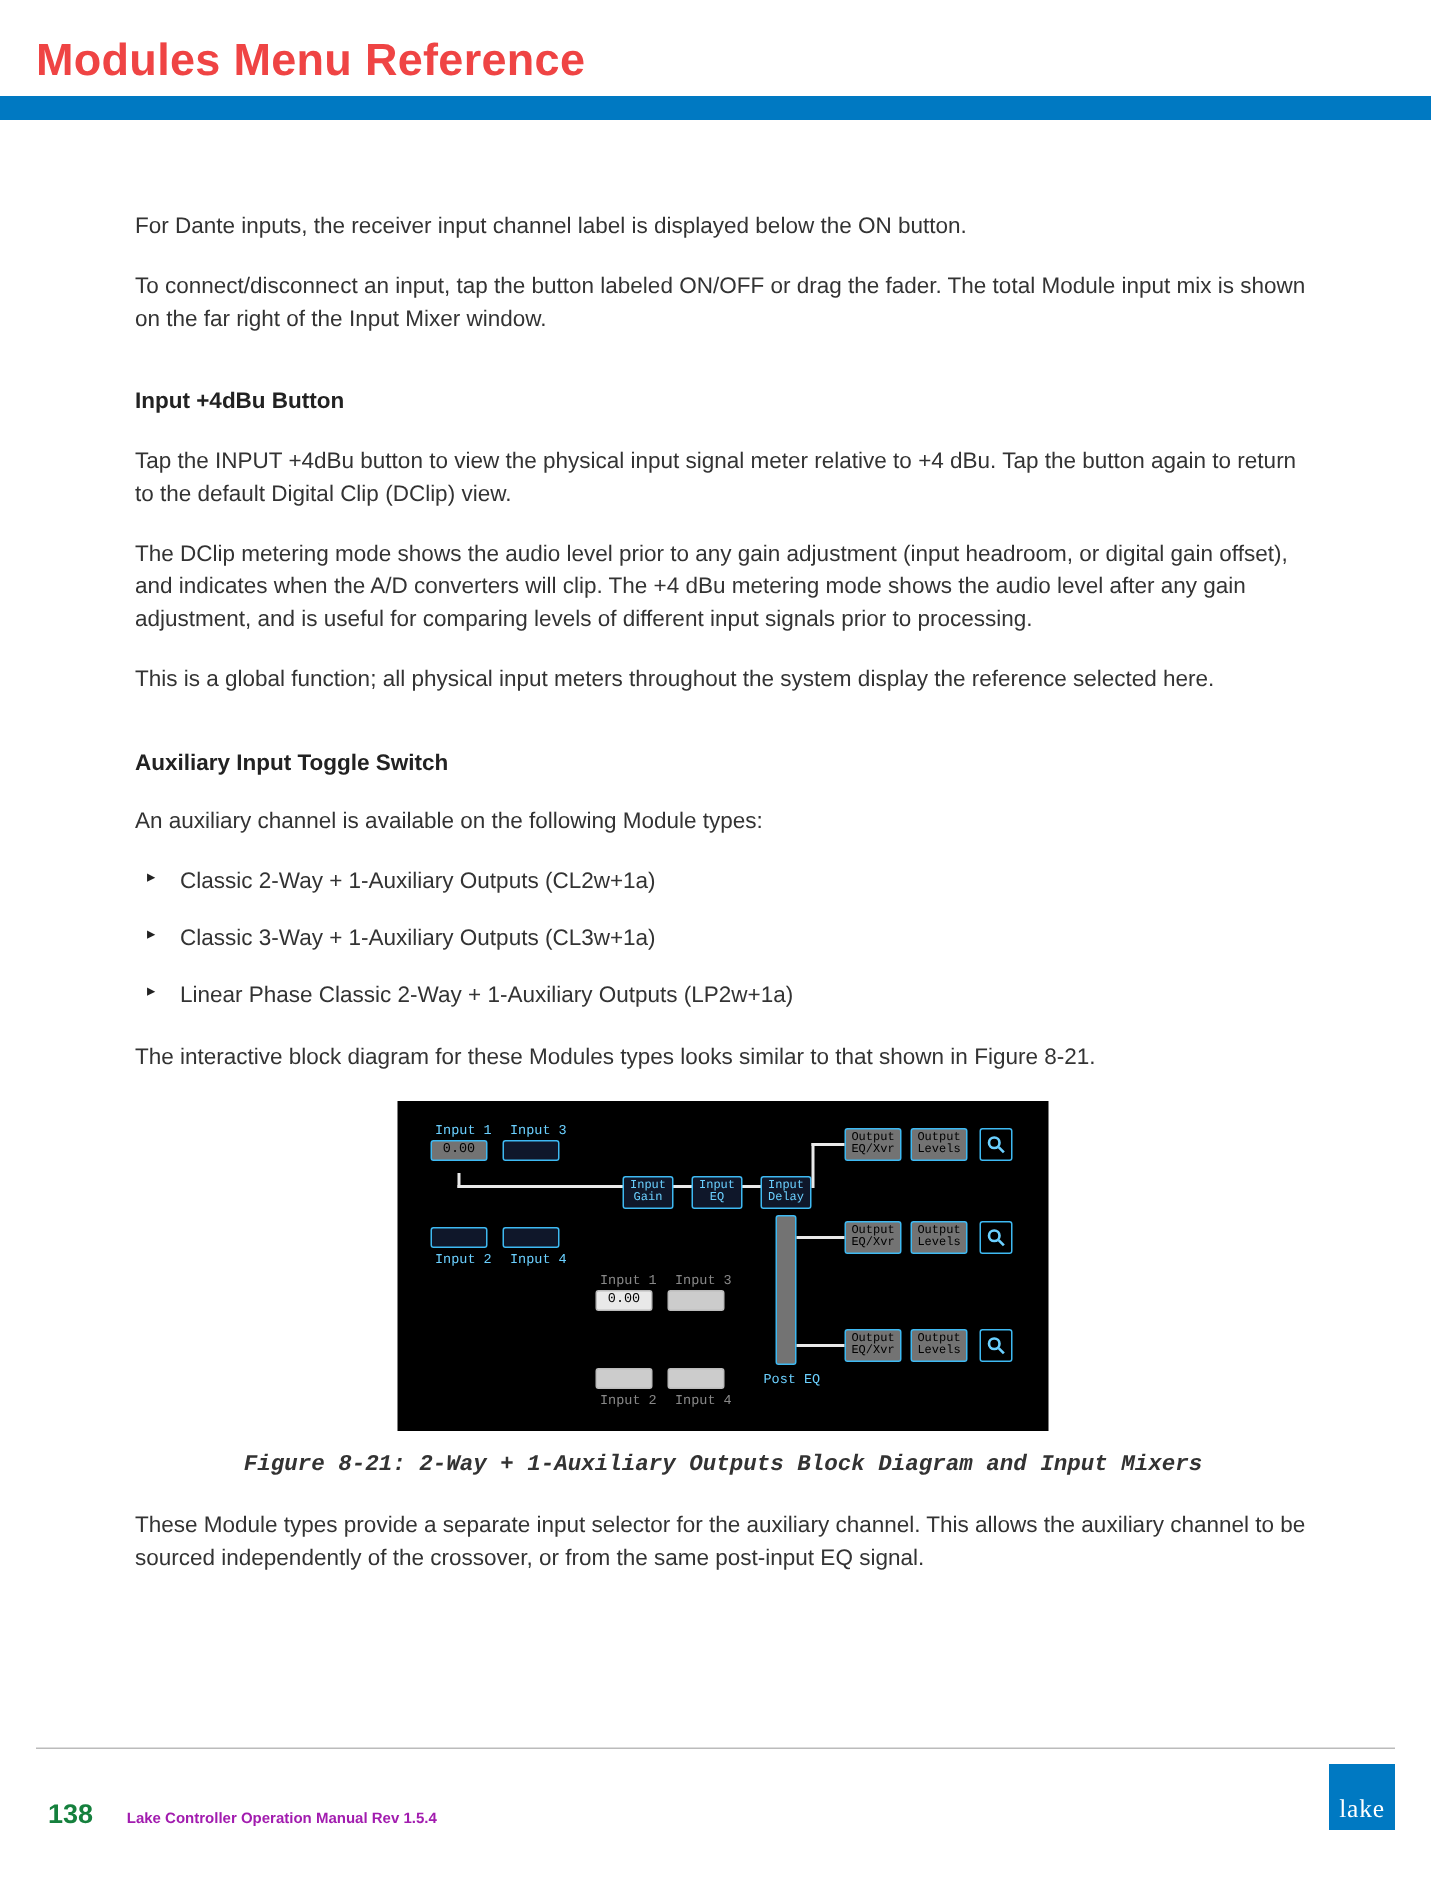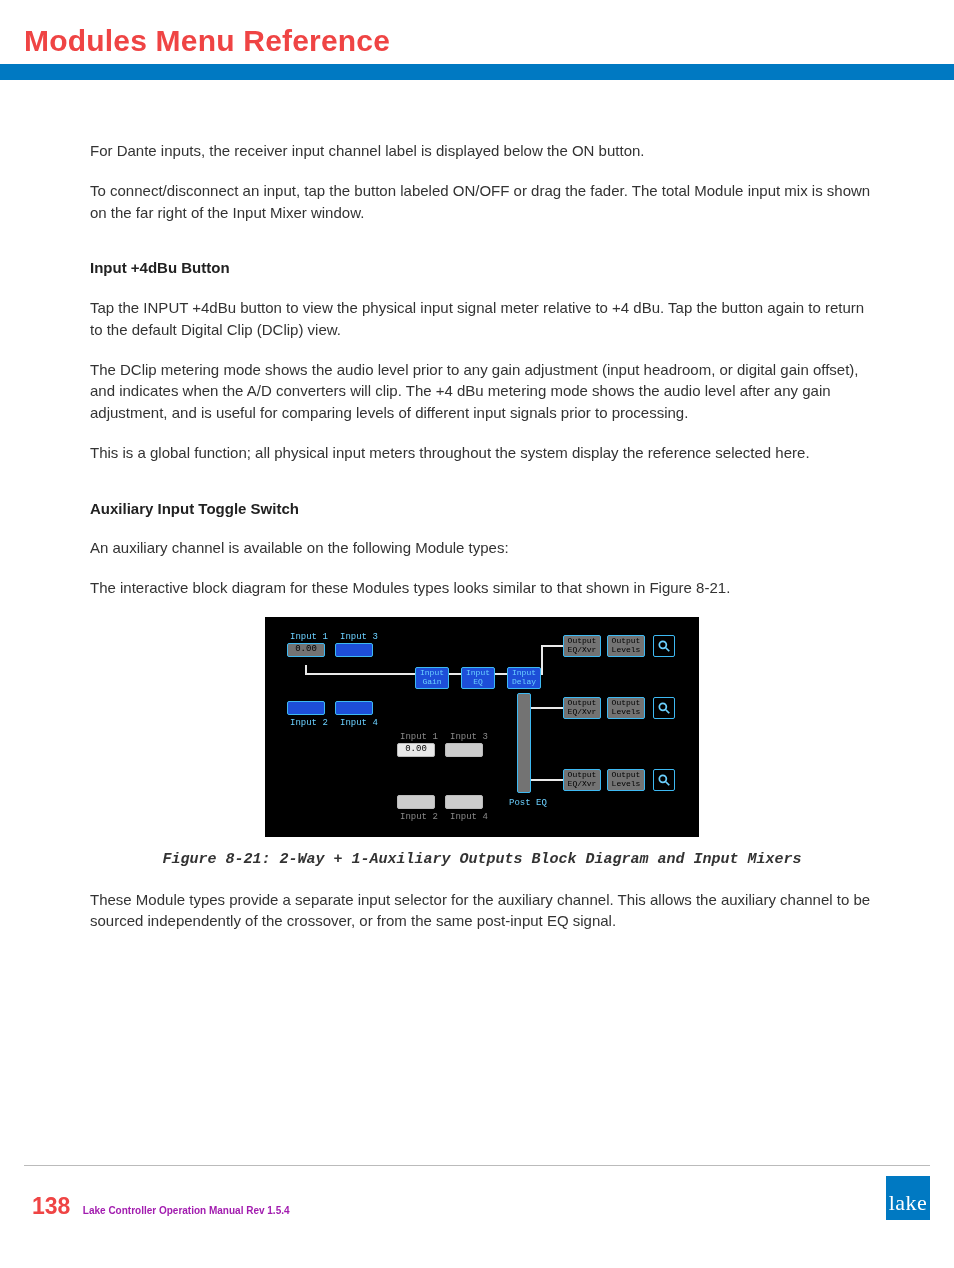--- a/index.html
+++ b/index.html
@@ -76,21 +76,21 @@
     height: 220px;
     background: #000;
     margin: 0 auto;
     position: relative;
     font-size: 9px;
     color: #6bd0ff;
   }
   .dbox {
     position: absolute;
     border: 1px solid #3eb9f2;
-    background: #1d4ed8;
+    background: #0f172a;
     color: #6bd0ff;
     text-align: center;
     border-radius: 2px;
     display: flex;
     align-items: center;
     justify-content: center;
     line-height: 1.05;
     padding: 0 1px;
   }
   .dbox.active { background: #737373; color: #000; }
@@ -127,42 +127,42 @@
   .footer-row {
     display: flex;
     align-items: flex-end;
     justify-content: space-between;
     padding-left: 8px;
   }
   .pagenum {
     font-family: "Arial Narrow", Arial, sans-serif;
     font-stretch: condensed;
     font-weight: 700;
-    font-size: 23px;
-    color: #ef4444;
-    margin-right: 8px;
+    font-size: 18px;
+    color: #15803d;
+    margin-right: 18px;
   }
   .manual-name {
     font-family: "Arial Narrow", Arial, sans-serif;
     font-stretch: condensed;
     font-weight: 700;
     font-size: 10px;
     color: #a21caf;
   }
   .logo {
     width: 44px; height: 44px;
     background: #0079c2;
     position: relative;
     display:flex; align-items:flex-end; justify-content:center;
     padding-bottom:4px;
   }
   .logo-text {
     color:#fff;
     font-family: Georgia, 'Times New Roman', serif;
-    font-size: 22px;
+    font-size: 17px;
     letter-spacing: 0.5px;
   }
 </style>
 </head>
 <body>
 
 <div class="header">
   <div class="page-title">Modules Menu Reference</div>
 </div>
 <div class="blue-bar"></div>
@@ -171,20 +171,25 @@
   <p>For Dante inputs, the receiver input channel label is displayed below the ON button.</p>
   <p>To connect/disconnect an input, tap the button labeled ON/OFF or drag the fader. The total Module input mix is shown on the far right of the Input Mixer window.</p>
 
   <p class="section-heading">Input +4dBu Button</p>
   <p>Tap the INPUT +4dBu button to view the physical input signal meter relative to +4 dBu. Tap the button again to return to the default Digital Clip (DClip) view.</p>
   <p>The DClip metering mode shows the audio level prior to any gain adjustment (input headroom, or digital gain offset), and indicates when the A/D converters will clip. The +4 dBu metering mode shows the audio level after any gain adjustment, and is useful for comparing levels of different input signals prior to processing.</p>
   <p>This is a global function; all physical input meters throughout the system display the reference selected here.</p>
 
   <p class="section-heading">Auxiliary Input Toggle Switch</p>
   <p>An auxiliary channel is available on the following Module types:</p>
+  <ul class="tri">
+    <li>Classic 2-Way + 1-Auxiliary Outputs (CL2w+1a)</li>
+    <li>Classic 3-Way + 1-Auxiliary Outputs (CL3w+1a)</li>
+    <li>Linear Phase Classic 2-Way + 1-Auxiliary Outputs (LP2w+1a)</li>
+  </ul>
   <p>The interactive block diagram for these Modules types looks similar to that shown in Figure 8-21.</p>
 
   <div class="figure">
     <div class="diagram">
 
       <div class="dlabel" style="left:25px; top:14px;">Input 1</div>
       <div class="dlabel" style="left:75px; top:14px;">Input 3</div>
       <div class="dbox active" style="left:22px; top:26px; width:38px; height:14px;">0.00</div>
       <div class="dbox" style="left:70px; top:26px; width:38px; height:14px;"></div>
 

